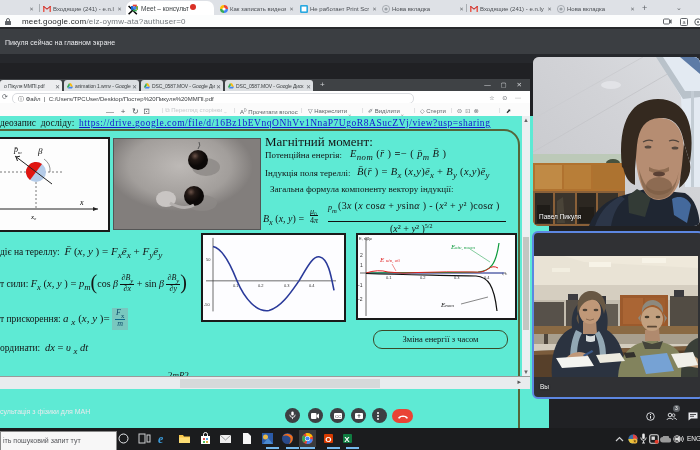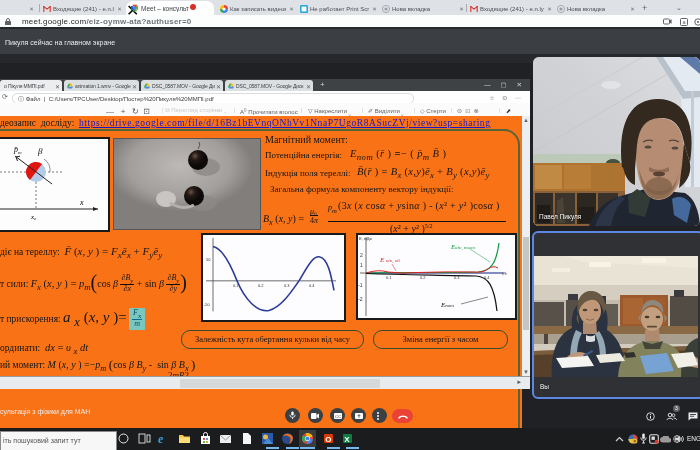--- a/index.html
+++ b/index.html
@@ -7,38 +7,38 @@
 
 #tabstrip{position:absolute;left:0;top:0;width:700px;height:15px;background:#dee1e6;}
 .tab{position:absolute;top:2px;height:13px;font-size:6px;color:#4a4e53;white-space:nowrap;overflow:hidden;}
 .tab .ttl{position:absolute;left:13px;top:3.5px;right:10px;overflow:hidden;}
 .tab .fav{position:absolute;left:3px;top:3px;width:8px;height:8px;}
 .tab .x{position:absolute;right:1px;top:3.5px;width:7px;height:7px;color:#696d72;font-size:5.5px;line-height:7px;text-align:center;}
 .sep{position:absolute;top:4px;width:1px;height:8px;background:#a8adb2;}
 #activetab{position:absolute;left:126px;top:1px;width:88px;height:14px;background:#fff;border-radius:7px 7px 0 0;}
 #toolbar{position:absolute;left:0;top:15px;width:700px;height:12px;background:#fcfdfd;border-bottom:1px solid #cdd0d4;}
 #urltxt{position:absolute;left:22px;top:1.5px;font-size:8px;color:#27292c;letter-spacing:0.2px;}
-#urltxt span{color:#70757a;font-weight:bold;}
+#urltxt span{color:#70757a;}
 
 #notif{position:absolute;left:0;top:29px;width:700px;height:25px;background:#3b3e42;color:#e9eaed;font-size:7px;}
 #notif div{position:absolute;left:5px;top:10px;}
 
 #shared{position:absolute;left:0;top:79px;width:530px;height:309px;background:#ccd3ab;}
 #itabs{position:absolute;left:0;top:0;width:530px;height:12px;background:#3f4245;}
 .itab{position:absolute;top:1px;height:11px;background:#dcdfe2;font-size:5px;color:#3c4043;border-radius:3px 3px 0 0;}
 .itab .ttl{position:absolute;left:11px;top:3px;right:8px;overflow:hidden;white-space:nowrap;letter-spacing:-0.1px;}
 .itab .x{position:absolute;right:2px;top:2.5px;font-size:6px;color:#5f6368;}
 .itab .fav{position:absolute;left:3px;top:2.5px;width:6px;height:6px;}
 #iaddr{position:absolute;left:0;top:12px;width:530px;height:12px;background:#fff;}
 #ifield{position:absolute;left:12px;top:1.5px;width:400px;height:9px;border:1px solid #dadce0;border-radius:5px;font-size:6px;color:#3a3d40;}
 #ifield div{position:absolute;left:5px;top:1px;white-space:nowrap;}
 #itools{position:absolute;left:0;top:24px;width:530px;height:13px;background:#fbfbfb;border-bottom:1px solid #e4e4e4;font-size:6px;color:#5c6065;}
 #itools span{position:absolute;top:3.5px;white-space:nowrap;}
 
-#pdf{position:absolute;left:0;top:37px;width:522px;height:332px;background:#f97316;overflow:hidden;}
+#pdf{position:absolute;left:0;top:37px;width:522px;height:332px;background:#5eead4;overflow:hidden;padding-left:27px;}
 #vscroll{position:absolute;left:522px;top:37px;width:8px;height:260px;background:#eceff1;}
 #vthumb{position:absolute;left:1px;top:121px;width:6px;height:93px;background:#c3c6c2;}
 #hscroll{position:absolute;left:0;top:297px;width:530px;height:12px;background:#e9ecee;border-top:1px solid #9a9a9a;}
 .serif{font-family:"Liberation Serif",serif;color:#141414;}
 #plink{position:absolute;left:0px;top:2px;font-size:9.5px;}
 #plink .lnk{color:#1717cc;text-decoration:underline;letter-spacing:0.55px;}
 #pborder{position:absolute;left:-20px;top:13px;width:536px;height:400px;border:2px solid #55653a;border-radius:16px;}
 
 #diag{position:absolute;left:0px;top:21px;width:108px;height:91px;background:#fdfdfd;border:2px solid #1a1a1a;border-left:none;}
 #photo{position:absolute;left:113px;top:22px;width:146px;height:90px;background:#b4b0ae;border:1px solid #555;}
@@ -274,38 +274,37 @@
           <ellipse cx="92" cy="28" rx="14" ry="9" fill="#8c8886" opacity="0.8"></ellipse>
           <ellipse cx="88" cy="64" rx="15" ry="8" fill="#8c8886" opacity="0.8"></ellipse>
           <circle cx="84" cy="21" r="10" fill="url(#sph)"></circle>
           <circle cx="80" cy="57" r="10" fill="url(#sph)"></circle>
           <path d="M84 10 q3 -4 1 -7" stroke="#555" fill="none"></path>
           <ellipse cx="52" cy="60" rx="10" ry="8" fill="#c9c5c3"></ellipse>
           <path d="M56 64 q14 8 24 2" stroke="#b3afad" stroke-width="3" fill="none"></path>
         </svg>
       </div>
 
-      <div class="serif fl" style="left:265px;top:18px;font-size:10px;">Магнітний момент:</div>
+      <div class="serif fl" style="left:265px;top:18px;font-size:13px;">Магнітний момент:</div>
       <div class="serif fl" style="left:265px;top:34px;font-size:9px;">Потенційна енергія:</div>
         <div class="serif fl" style="left:350px;top:32px;font-size:10.5px;letter-spacing:0.4px;"><i>E<sub>пот</sub></i> (<i>r̄</i> ) <b>=</b>− ( <i>p̄<sub>m</sub> B̄</i> )</div>
       <div class="serif fl" style="left:265px;top:52px;font-size:9px;">Індукція поля тереллі:</div>
         <div class="serif fl" style="left:270px;top:68px;font-size:9px;">Загальна формула компоненту вектору індукції:</div>
       <div class="serif fl" style="left:357px;top:50px;font-size:10.5px;letter-spacing:0.3px;"><i>B̄</i>(<i>r̄</i> ) = <i>B<sub>x</sub></i> (<i>x,y</i>)<i>ē<sub>x</sub></i> + <i>B<sub>y</sub></i> (<i>x,y</i>)<i>ē<sub>y</sub></i></div>
       <div class="serif fl" style="left:263px;top:97px;font-size:10px;"><i>B<sub>x</sub></i> (<i>x, y</i>) =</div>
       <div class="serif fl" style="left:310px;top:91px;font-size:8px;"><i>μ</i>₀<br><span style="border-top:1px solid #111;">4<i>π</i></span></div>
       <div class="serif fl" style="left:328px;top:87px;font-size:8px;"><i>p<sub>m</sub></i></div>
       <div class="serif fl" style="left:338px;top:84px;font-size:10px;letter-spacing:0.3px;">(3<i>x</i> (<i>x</i> cos<i>α</i> + <i>y</i>sin<i>α</i> ) - (<i>x</i>² + <i>y</i>² )cos<i>α</i> )</div>
       <div class="fl" style="left:328px;top:105px;width:178px;height:1px;background:#111;"></div>
       <div class="serif fl" style="left:390px;top:107px;font-size:10px;">(<i>x</i>² + <i>y</i>² )<sup style="font-size:6px">5/2</sup></div>
 
       <div class="serif fl" style="left:0;top:129px;font-size:9.5px;">діє на тереллу: &nbsp;<span style="font-size:11px"><i>F̄</i> (<i>x, y</i> ) = <i>F<sub>x</sub>ē<sub>x</sub></i> + <i>F<sub>y</sub>ē<sub>y</sub></i></span></div>
       <div class="serif fl" style="left:0;top:158px;font-size:9.5px;">т сили: <span style="font-size:10.5px"><i>F<sub>x</sub></i> (<i>x, y</i> ) = <i>p<sub>m</sub></i></span><span class="bp">(</span><span style="font-size:10px">cos <i>β</i></span> <span class="frac"><span class="n">∂<i>B<sub>y</sub></i></span><span class="d">∂<i>x</i></span></span><span style="font-size:10px"> + sin <i>β</i></span> <span class="frac"><span class="n">∂<i>B<sub>y</sub></i></span><span class="d">∂<i>y</i></span></span><span class="bp">)</span></div>
-      <div class="serif fl" style="left:0;top:192px;font-size:9.5px;">т прискорення: <span style="font-size:15px"><i>a</i> <sub><i>x</i></sub> (<i>x, y</i> )=</span> <span class="frac" style="background:#79c7bf;padding:1px 3px;"><span class="n" style="border-color:#0a6a8a;color:#0a4a6a;"><i>F</i><sub>x</sub></span><span class="d" style="color:#0a4a6a;"><i>m</i></span></span></div>
+      <div class="serif fl" style="left:0;top:192px;font-size:9.5px;">т прискорення: <span style="font-size:11px"><i>a</i> <sub><i>x</i></sub> (<i>x, y</i> )=</span> <span class="frac" style="background:#79c7bf;padding:1px 3px;"><span class="n" style="border-color:#0a6a8a;color:#0a4a6a;"><i>F</i><sub>x</sub></span><span class="d" style="color:#0a4a6a;"><i>m</i></span></span></div>
       <div class="serif fl" style="left:0;top:226px;font-size:9.5px;">ординати: &nbsp;<span style="font-size:10.5px"><i>dx</i> = <i>υ</i> <sub><i>x</i></sub> <i>dt</i></span></div>
-      <div class="serif fl" style="left:0;top:241px;font-size:9.5px;">ий момент: <span style="font-size:10px"><i>M</i> (<i>x, y</i> ) =−<i>p<sub>m</sub></i> <span style="font-size:13px;vertical-align:-1px;">(</span>cos <i>β B<sub>y</sub></i> -&nbsp; sin <i>β B<sub>x</sub></i> <span style="font-size:13px;vertical-align:-1px;">)</span></span></div>
       <div class="serif fl" style="left:168px;top:254px;font-size:9px;">2<i>mR</i>2</div>
 
       <div id="sinebox">
         <svg width="137" height="85" viewBox="0 0 137 89" preserveAspectRatio="none">
           <line x1="10" y1="3" x2="10" y2="80" stroke="#444" stroke-width="0.8"></line>
           <line x1="3" y1="48" x2="133" y2="48" stroke="#444" stroke-width="0.8"></line>
           <text x="3" y="27" font-size="4" fill="#333">50</text>
           <text x="1" y="74" font-size="4" fill="#333">-50</text>
           <text x="30" y="54" font-size="4" fill="#333">0.1</text>
           <text x="55" y="54" font-size="4" fill="#333">0.2</text>
@@ -335,21 +334,20 @@
           <path d="M8 38.5 C 50 40 90 40 118 41 C 130 42 136 50 139 76" stroke="#111" stroke-width="1.2" fill="none"></path>
           <text x="93" y="14" font-size="7" fill="#0a9a3a" font-style="italic" font-family="Liberation Serif">E<tspan font-size="5">кін, пост</tspan></text>
           <line x1="112" y1="14" x2="132" y2="27" stroke="#0a9a3a" stroke-width="0.5"></line>
           <text x="22" y="27" font-size="7" fill="#e02020" font-style="italic" font-family="Liberation Serif">E <tspan font-size="5">кін, об</tspan></text>
           <line x1="34" y1="29" x2="38" y2="36" stroke="#e02020" stroke-width="0.5"></line>
           <text x="83" y="72" font-size="7" fill="#111" font-style="italic" font-family="Liberation Serif">E<tspan font-size="5">пот</tspan></text>
           <line x1="103" y1="69" x2="130" y2="62" stroke="#111" stroke-width="0.5"></line>
         </svg>
       </div>
 
-      <div class="pill serif" style="left:181px;top:214px;width:181px;height:17px;line-height:17px;">Залежність кута обертання кульки від часу</div>
       <div class="pill serif" style="left:373px;top:214px;width:133px;height:17px;line-height:17px;">Зміна енергії з часом</div>
 
     </div>
     <div id="vscroll">
         <div style="position:absolute;left:1px;top:1px;font-size:6px;color:#666;">▲</div>
         <div id="vthumb"></div>
         <div style="position:absolute;left:1px;bottom:1px;font-size:6px;color:#666;">▼</div>
       </div>
     <div id="hscroll">
         <div style="position:absolute;right:9px;top:1px;font-size:7px;color:#555;">▸</div>

